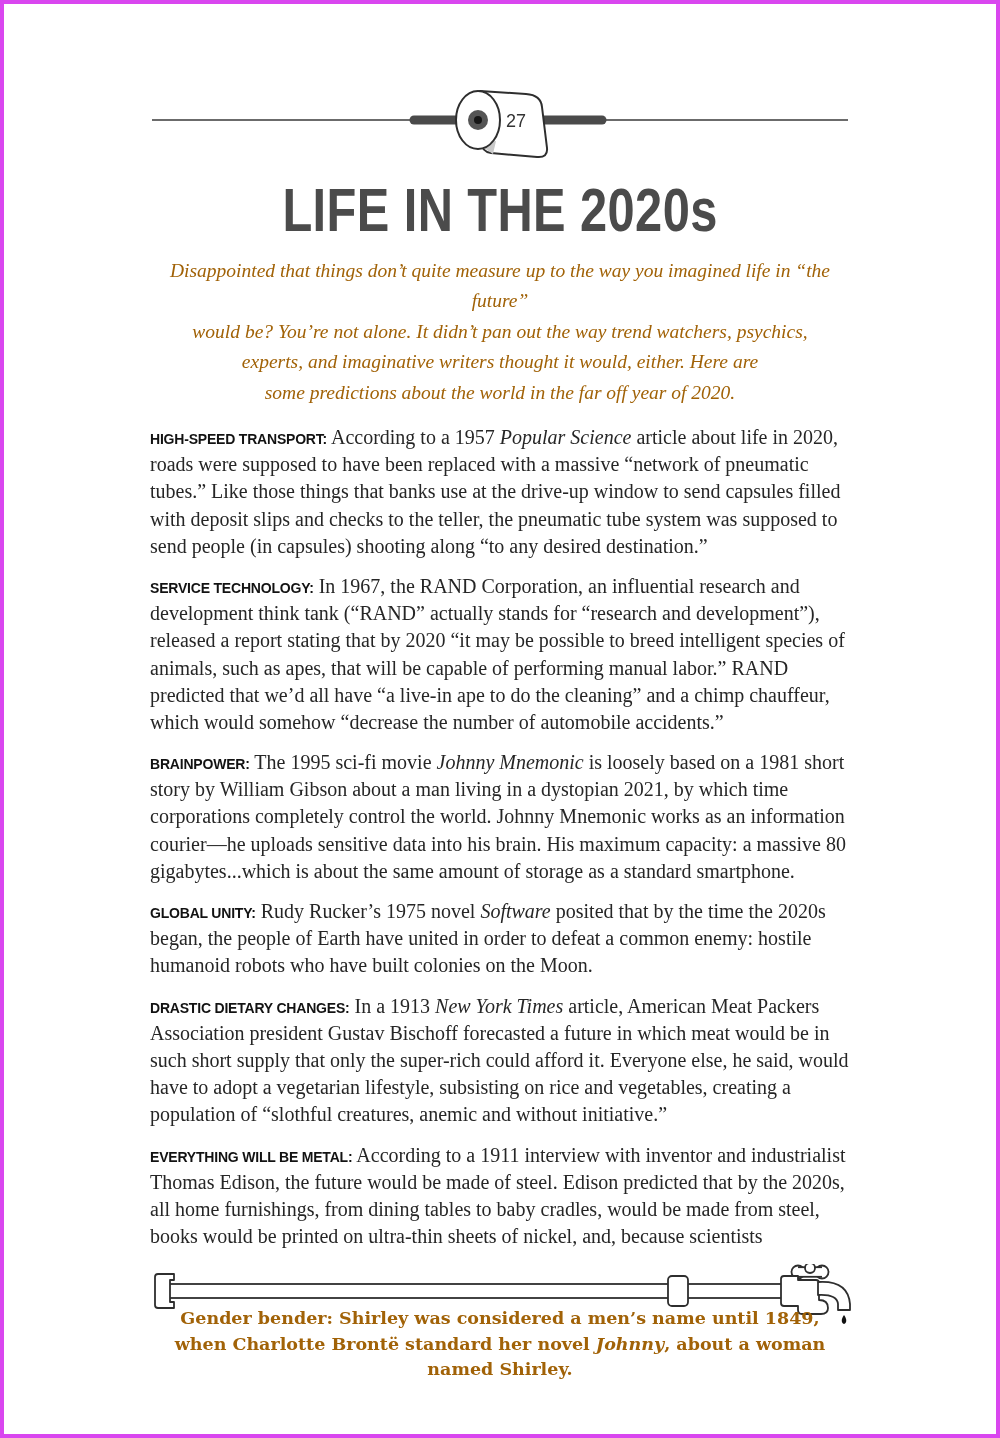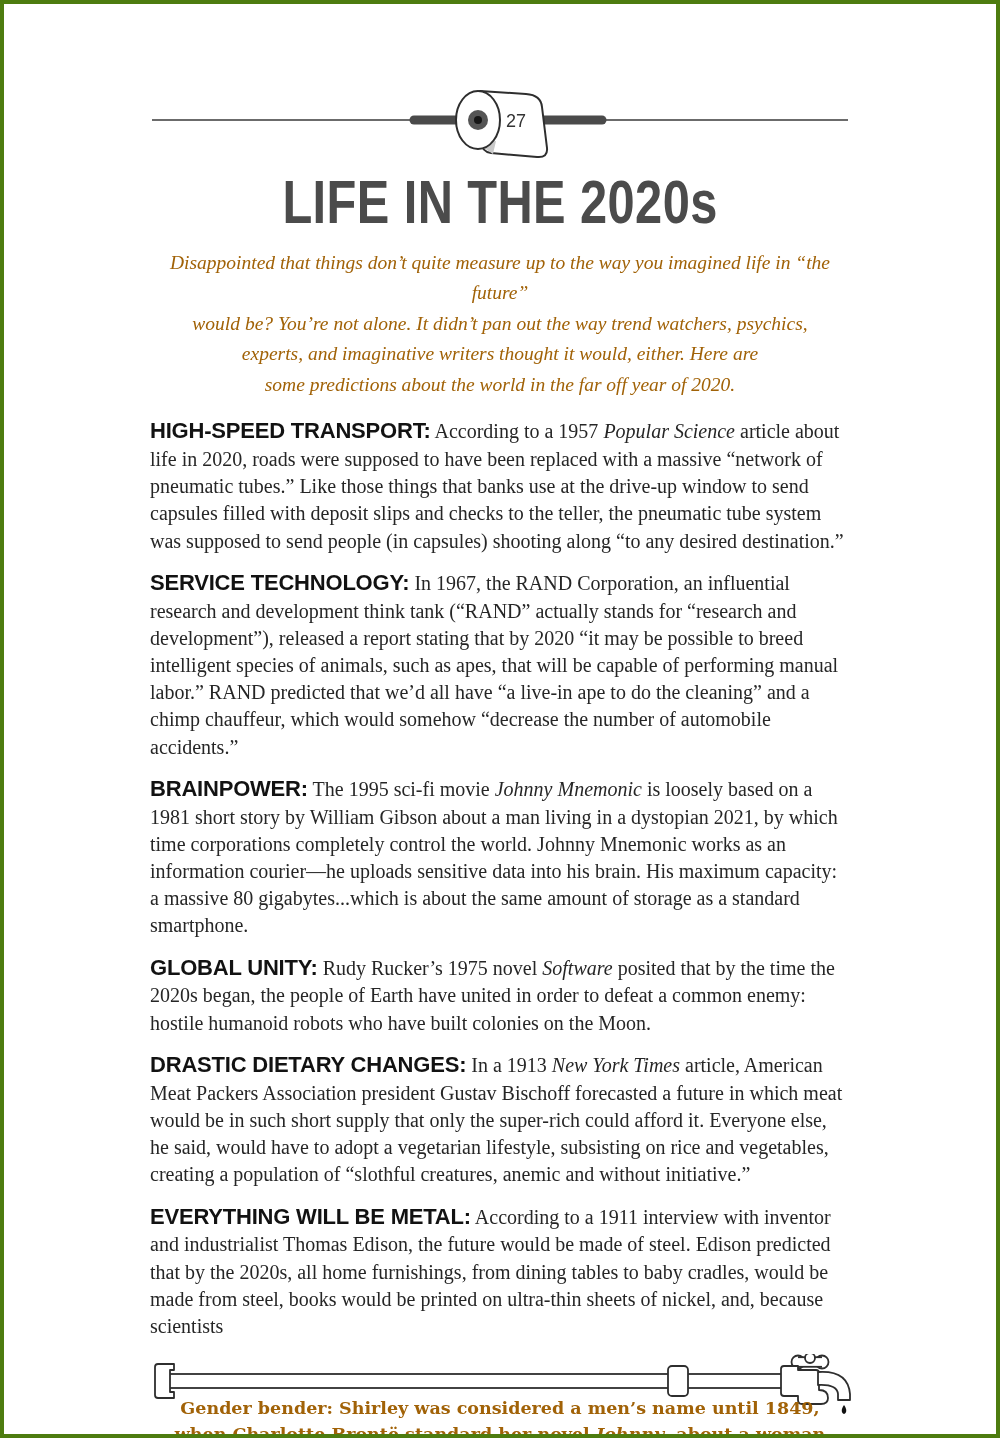--- a/index.html
+++ b/index.html
@@ -1,49 +1,49 @@
 <!DOCTYPE html>
 <html><head>
 <meta charset="utf-8">
 <style>
   html,body { margin:0; padding:0; background:#e8e8e8; }
   .page {
     width:1000px; height:1438px; background:#ffffff;
-    border:4px solid #4d7c0f; box-sizing:border-box;
+    border:4px solid #d946ef; box-sizing:border-box;
     position:relative; overflow:hidden;
     font-family:"Liberation Serif", serif; color:#262626;
   }
   .content { width:700px; margin:0 auto; }
 
   
   .ornament-wrap { margin-top:84px; text-align:center; height:82px; }
 
   
-  h1.page-title { margin:0 0 14px; text-align:center; height:64px; line-height:64px; }
+  h1.page-title { margin:8px 0 14px; text-align:center; height:64px; line-height:64px; }
   h1.page-title .title-inner {
     display:inline-block; transform:scaleX(0.8); transform-origin:center;
     font-family:"Liberation Sans", sans-serif; font-weight:bold;
     font-size:61px; letter-spacing:0.5px; color:#4b4b4b; white-space:nowrap;
   }
 
   
   .intro {
     width:690px; margin:0 auto; text-align:center;
     font-style:italic; font-size:19.5px; line-height:1.56; color:#a16207;
   }
 
   
   .sections { margin-top:16px; }
   .section {
     font-size:20px; line-height:1.36; margin:0 0 13px 0;
     color:#262626; text-align:left;
   }
   .section-label {
     font-family:"Liberation Sans", sans-serif; font-weight:bold;
-    font-size:22px; letter-spacing:-0.2px; color:#121212;
+    font-size:14px; letter-spacing:-0.2px; color:#121212;
   }
   .section em, .intro em, .footer-line em { }
 
   
   .footer { margin-top:14px; }
   .pipe-wrap { width:710px; margin:0 auto; height:62px; }
   .footer-text { margin-top:-20px; position:relative; }
   .footer-line {
     text-align:center; font-family:"DejaVu Serif", serif; font-weight:bold;
     font-size:17.5px; line-height:1.45; color:#a16207;

